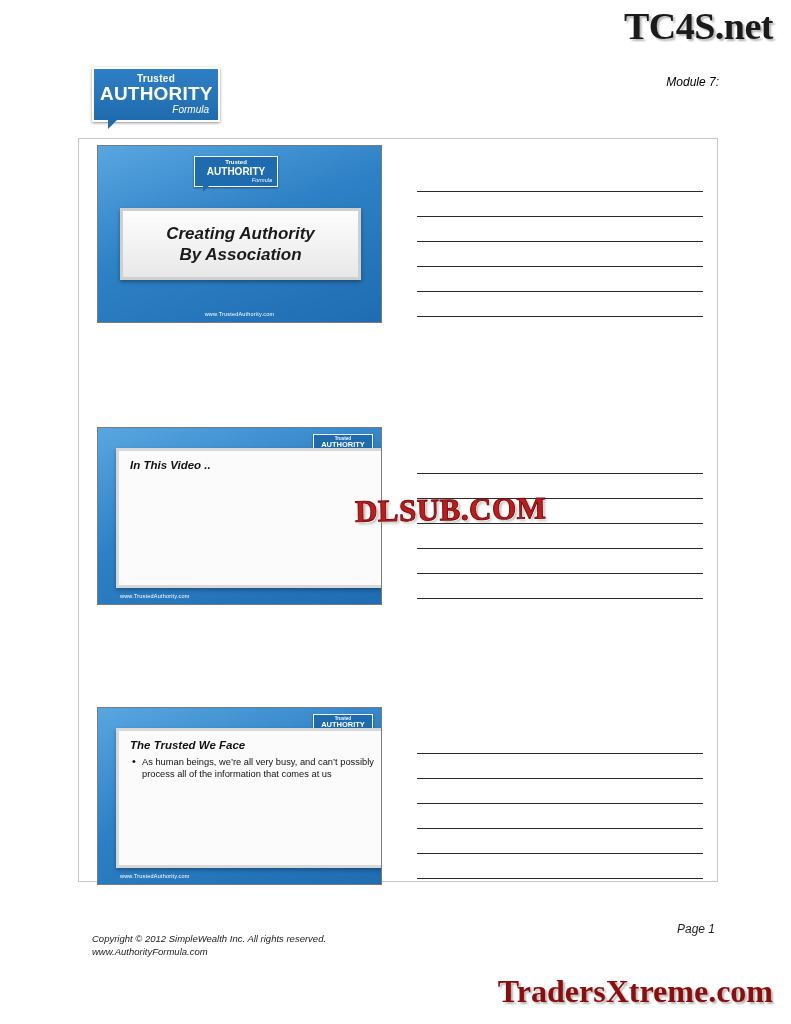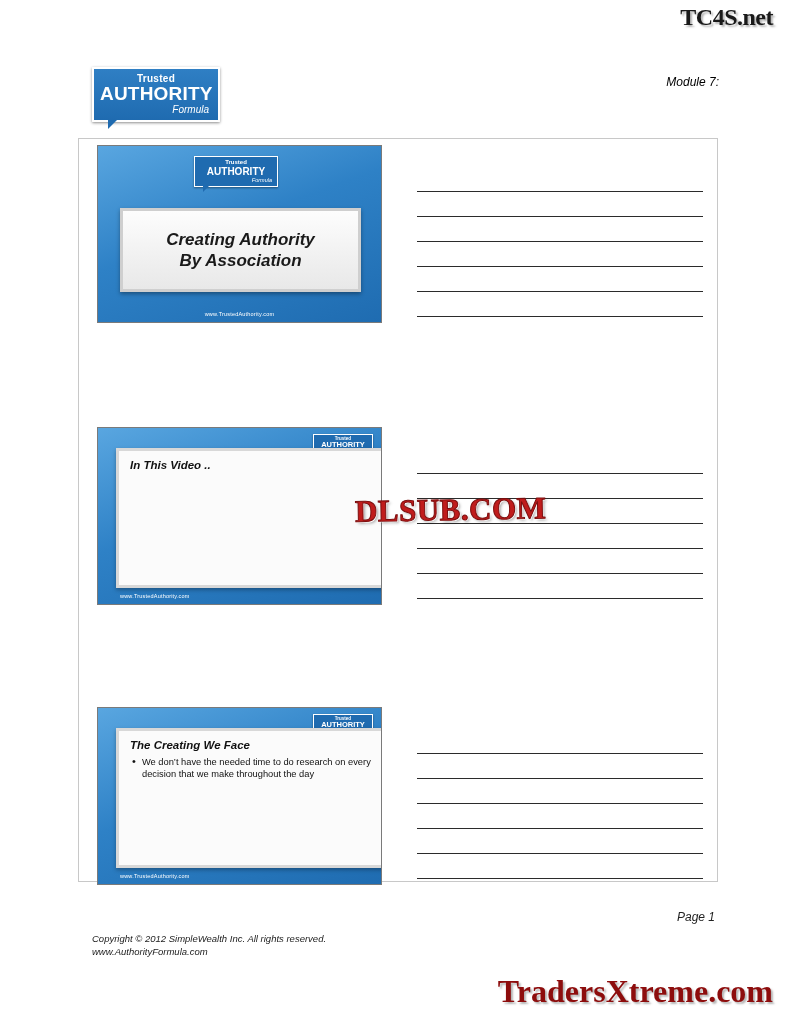--- a/index.html
+++ b/index.html
@@ -15,21 +15,21 @@
     overflow: hidden;
   }
 
   
   .brand-top {
     position: absolute;
     top: 4px;
     right: 18px;
     font-family: "Liberation Serif", serif;
     font-weight: bold;
-    font-size: 24px;
+    font-size: 38px;
     color: #1a1a1a;
     letter-spacing: -0.5px;
     text-shadow: 2px 2px 2px rgba(120,120,120,0.55);
   }
   .brand-bottom {
     position: absolute;
     bottom: 14px;
     right: 18px;
     font-family: "Liberation Serif", serif;
     font-weight: bold;
@@ -173,21 +173,21 @@
     font-size: 5.5px;
     letter-spacing: 0.2px;
   }
 
   
   .title-card {
     position: absolute;
     left: 22px;
     top: 62px;
     width: 241px;
-    height: 84px;
+    height: 72px;
     background: linear-gradient(#fdfdfd, #e8e8e8);
     border: 3px solid #cfcfcf;
     box-shadow: 0 2px 4px rgba(0,0,0,0.35);
     box-sizing: border-box;
     display: flex;
     align-items: center;
     justify-content: center;
   }
   .title-card-text {
     font-size: 17px;
@@ -274,21 +274,21 @@
     left: 92px;
     bottom: 66px;
     font-size: 9.5px;
     color: #222;
     line-height: 13px;
     font-style: italic;
   }
   .footer-page {
     position: absolute;
     right: 76px;
-    bottom: 100px;
+    bottom: 88px;
     font-size: 12px;
     font-style: italic;
     color: #222;
   }
 </style>
 </head>
 <body>
 
 <div class="brand-top">TC4S.net</div>
 
@@ -355,23 +355,23 @@
   </div>
 
   <div class="row r3">
     <div class="slide">
       <div class="slide-mini-logo" style="right:8px; top:6px; width:54px; padding:1px 2px 2px 2px;">
         <div class="mini-trusted" style="font-size:4.5px;line-height:5px;">Trusted</div>
         <div class="mini-auth" style="font-size:7.5px;line-height:8px;">AUTHORITY</div>
         <div class="mini-form" style="font-size:4px;line-height:5px;">Formula</div>
       </div>
       <div class="content-card">
-        <div class="card-heading">The Creating We Face</div>
+        <div class="card-heading">The Trusted We Face</div>
         <ul class="card-list">
-          <li>We don’t have the needed time to do research on every decision that we make throughout the day</li>
+          <li>As human beings, we’re all very busy, and can’t possibly process all of the information that comes at us</li>
         </ul>
       </div>
       <div class="slide-url" style="text-align:left;padding-left:22px;">www.TrustedAuthority.com</div>
     </div>
     <div class="notes">
       <div class="note-line"></div>
       <div class="note-line"></div>
       <div class="note-line"></div>
       <div class="note-line"></div>
       <div class="note-line"></div>

